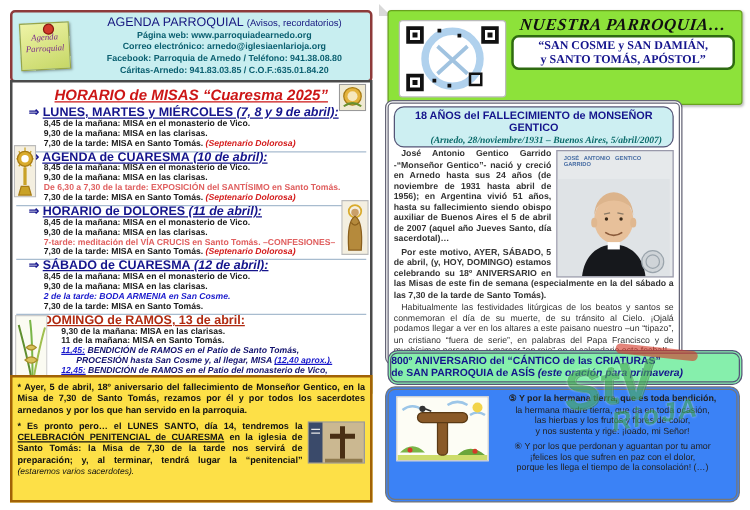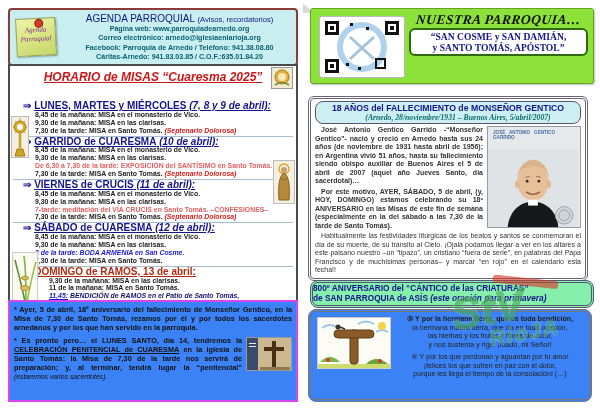--- a/index.html
+++ b/index.html
@@ -14,21 +14,21 @@
     border:1px solid #98a648;transform:rotate(-3deg);box-shadow:1px 1px 2px rgba(0,0,0,.35);
     text-align:center;padding-top:7px;box-sizing:border-box;}
   .sticky .stxt{font-family:"Liberation Serif",serif;font-style:italic;font-size:7px;line-height:8.5px;color:#7a2a8a;}
   .pin{position:absolute;left:18px;top:0px;width:7px;height:7px;border-radius:50%;background:#d23a2a;border:1px solid #8a1a10;}
   .agenda-texts{flex:1;text-align:center;padding-top:1px;}
   .agenda-title{font-size:10px;line-height:11px;font-weight:normal;color:#15157e;}
   .agenda-title .suffix{font-size:7.6px;}
   .contact{font-size:7.1px;line-height:9.3px;font-weight:bold;color:#0a5f70;}
 
   .schedule-box{position:absolute;left:8px;top:64px;width:280px;border:2px solid #4a4a4a;background:#fff;padding:1px 3px 3px 3px;}
-  .sched-title-row{text-align:center;position:relative;margin-bottom:16px;}
+  .sched-title-row{text-align:center;position:relative;margin-bottom:1px;}
   .sched-title{display:inline-block;font-size:12px;line-height:14px;font-weight:bold;font-style:italic;
     color:#cc1616;text-decoration:underline;}
   .host-icon{position:absolute;right:0;top:0;width:22px;height:22px;}
   .sect{position:relative;padding:1px 0;}
   .sect + .sect{border-top:1px solid #a8bccf;}
   .sect-head{font-size:10px;line-height:8.8px;font-weight:bold;color:#14148c;margin-left:10px;}
   .sect-head .hd,.sect-head .hd-date{text-decoration:underline;}
   .sect-head .hd-date{font-style:italic;}
   .sect.red .sect-head{color:#b02a10;}
   .line{font-size:6.9px;line-height:7.9px;margin-left:22px;color:#1a1a1a;font-weight:600;}
@@ -37,41 +37,41 @@
   .line.blue{color:#1a1acc;font-style:italic;font-weight:700;}
   .line.d{margin-left:36px;}
   .line.d.cont{margin-left:48px;}
   .time{color:#1a1acc;text-decoration:underline;font-style:italic;font-weight:700;}
   .blue2{color:#13136e;font-style:italic;font-weight:700;}
   .underl{color:#1a1acc;text-decoration:underline;font-style:italic;font-weight:700;}
   .monstrance-icon{position:absolute;left:1px;top:50px;width:18px;height:42px;}
   .statue-icon{position:absolute;right:1px;top:94px;width:22px;height:44px;}
   .palm-icon{position:absolute;left:2px;top:186px;width:26px;height:52px;}
 
-  .notes-box{position:absolute;left:8px;top:300px;width:278px;height:92px;border:2px solid #d946ef;background:#3b82f6;
+  .notes-box{position:absolute;left:8px;top:300px;width:278px;height:92px;border:2px solid #a16207;background:#fde047;
     padding:3px 4px;font-size:7.3px;line-height:9px;color:#111;font-weight:600;}
   .note-p{margin:0 0 4px 0;text-align:justify;}
   .pen{text-decoration:underline;font-weight:800;}
   .note-it{font-style:italic;font-weight:500;font-size:6.8px;}
   .cross-card{float:right;width:46px;height:34px;margin:1px 0 1px 4px;}
 
   
   .curl{position:absolute;left:303px;top:3px;width:10px;height:10px;background:#d9d9d9;
     clip-path:polygon(0 0,100% 100%,0 100%);}
   .masthead{position:absolute;left:310px;top:8px;width:282px;height:74px;background:#8de23a;
     border:1px solid #69a21e;border-radius:3px;box-shadow:1px 1px 2px rgba(0,0,0,.25);}
   .qr-panel{position:absolute;left:8px;top:7px;width:84px;height:60px;background:#fff;border:1px solid #bbb;border-radius:3px;}
   .mast-right{position:absolute;left:98px;top:3px;right:5px;text-align:center;}
   .mast-title{font-family:"Liberation Serif",serif;font-size:13.5px;line-height:15px;font-weight:bold;font-style:italic;
     letter-spacing:.5px;color:#101010;transform:skewX(-6deg);}
   .patron-box{margin-top:1px;background:#fff;border:2px solid #2e6b10;border-radius:6px;padding:1px 2px;
     color:#14148c;font-family:"Liberation Serif",serif;font-weight:bold;font-size:9.6px;line-height:11px;}
   .dateline{margin-top:2px;color:#14148c;font-weight:bold;font-size:7.5px;}
 
-  .gentico-box{position:absolute;left:308px;top:96px;width:280px;background:#fff;border:3px double #667;border-radius:6px;
+  .gentico-box{position:absolute;left:308px;top:80px;width:238px;background:#fff;border:3px double #667;border-radius:6px;
     padding:2px 4px 1px 4px;box-sizing:border-box;}
   .gentico-header{background:#cdeff2;border:1px solid #557;border-radius:8px;padding:1px 2px;text-align:center;}
   .gentico-title{color:#14148c;font-weight:bold;font-size:8.7px;line-height:10px;}
   .gentico-sub{color:#0b6b6b;font-family:"Liberation Serif",serif;font-style:italic;font-weight:bold;font-size:7.7px;line-height:9px;padding-left:20px;}
   .gentico-body{margin-top:2px;font-size:7px;line-height:8.5px;color:#333;text-align:justify;}
   .gentico-photo{float:right;width:92px;height:100px;margin:0 0 2px 4px;background:#e6e9eb;border:1px solid #99a;position:relative;}
   .photo-caption{position:absolute;top:3px;left:5px;width:62px;font-size:4.6px;line-height:5.4px;color:#4a6fa5;font-weight:bold;}
   .gp{margin:0 0 2px 0;text-indent:6px;font-weight:600;}
   .gp3{font-weight:500;}
 
@@ -134,32 +134,32 @@
         <span class="hd">LUNES, MARTES y MIÉRCOLES</span><span class="hd hd-date"> (7, 8 y 9 de abril):</span>
       </div>
       <div class="line"><span>8,45 de la mañana: MISA en el monasterio de Vico.</span></div>
       <div class="line"><span>9,30 de la mañana: MISA en las clarisas.</span></div>
       <div class="line"><span>7,30 de la tarde: MISA en Santo Tomás. </span><span class="note">(Septenario Dolorosa)</span></div>
     </div>
 
     <div class="sect">
       <div class="sect-head">
         <span class="arrow">⇒</span>
-        <span class="hd">GARRIDO de CUARESMA</span><span class="hd hd-date"> (10 de abril):</span>
+        <span class="hd">AGENDA de CUARESMA</span><span class="hd hd-date"> (10 de abril):</span>
       </div>
       <div class="line"><span>8,45 de la mañana: MISA en el monasterio de Vico.</span></div>
       <div class="line"><span>9,30 de la mañana: MISA en las clarisas.</span></div>
       <div class="line special"><span>De 6,30 a 7,30 de la tarde: EXPOSICIÓN del SANTÍSIMO en Santo Tomás.</span></div>
       <div class="line"><span>7,30 de la tarde: MISA en Santo Tomás. </span><span class="note">(Septenario Dolorosa)</span></div>
     </div>
 
     <div class="sect">
       <div class="sect-head">
         <span class="arrow">⇒</span>
-        <span class="hd">VIERNES de CRUCIS</span><span class="hd hd-date"> (11 de abril):</span>
+        <span class="hd">HORARIO de DOLORES</span><span class="hd hd-date"> (11 de abril):</span>
       </div>
       <div class="line"><span>8,45 de la mañana: MISA en el monasterio de Vico.</span></div>
       <div class="line"><span>9,30 de la mañana: MISA en las clarisas.</span></div>
       <div class="line special"><span>7-tarde: meditación del VÍA CRUCIS en Santo Tomás. –CONFESIONES–</span></div>
       <div class="line"><span>7,30 de la tarde: MISA en Santo Tomás. </span><span class="note">(Septenario Dolorosa)</span></div>
     </div>
 
     <div class="sect">
       <div class="sect-head">
         <span class="arrow">⇒</span>

